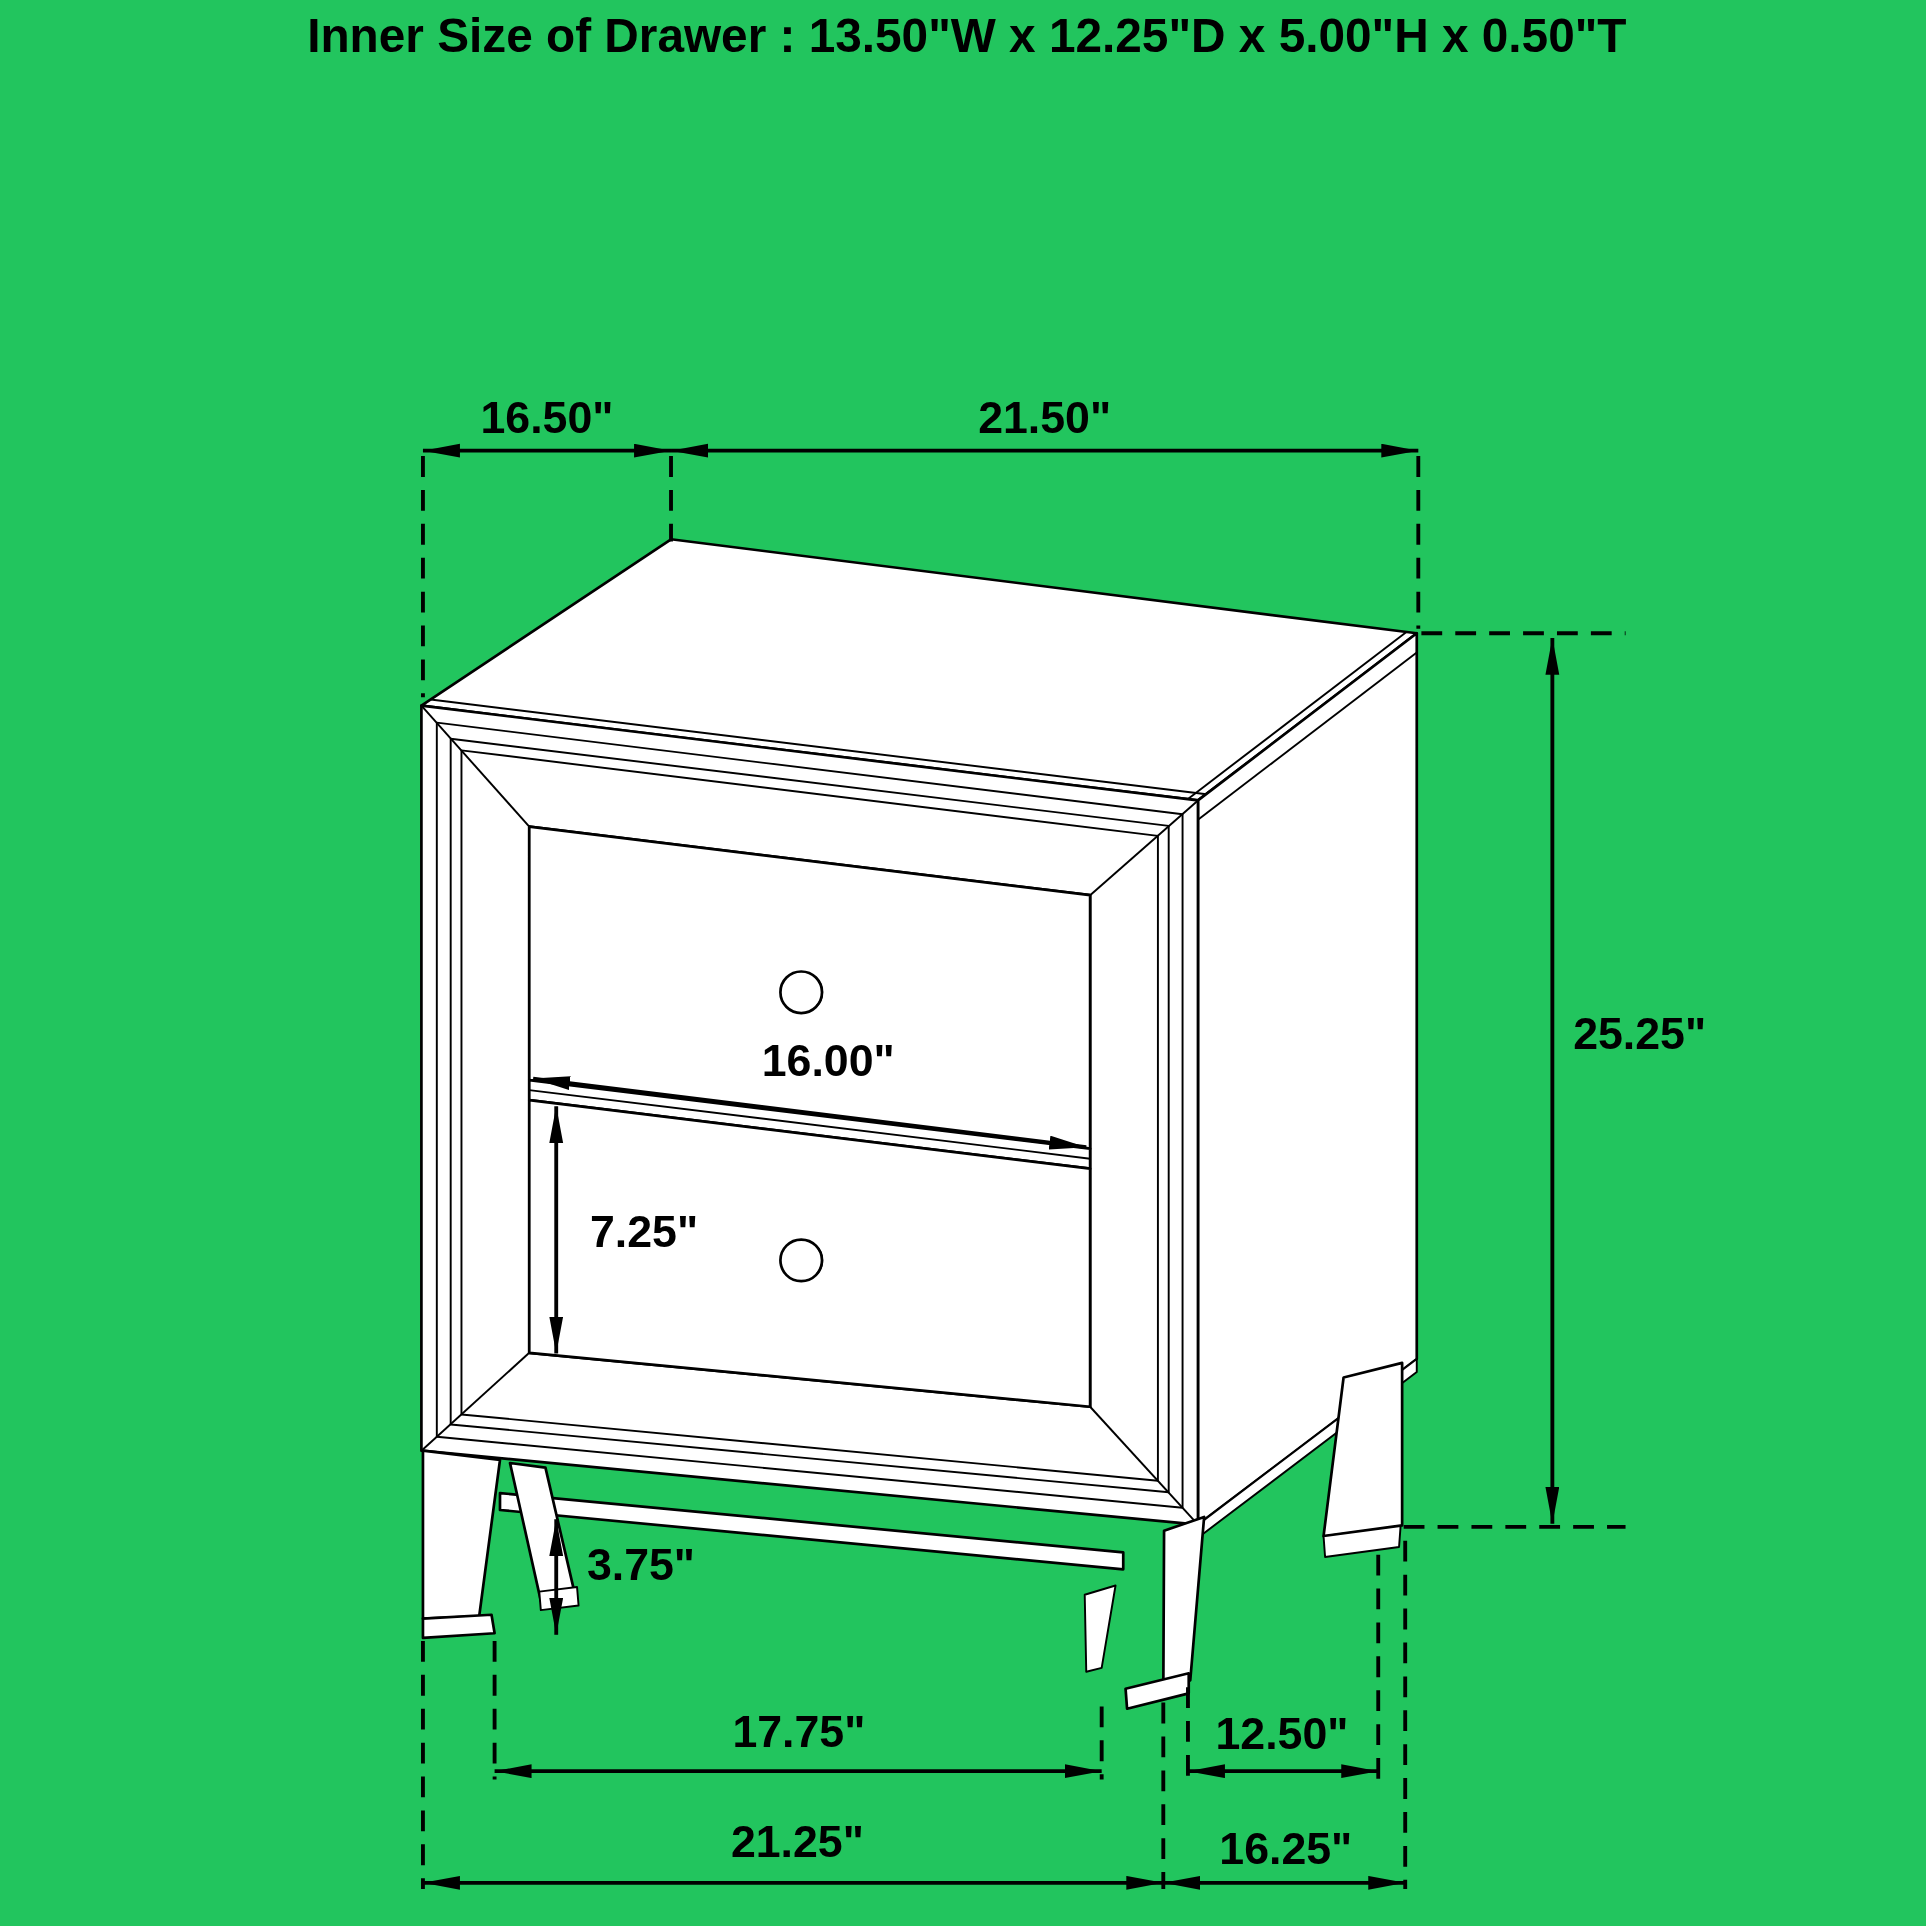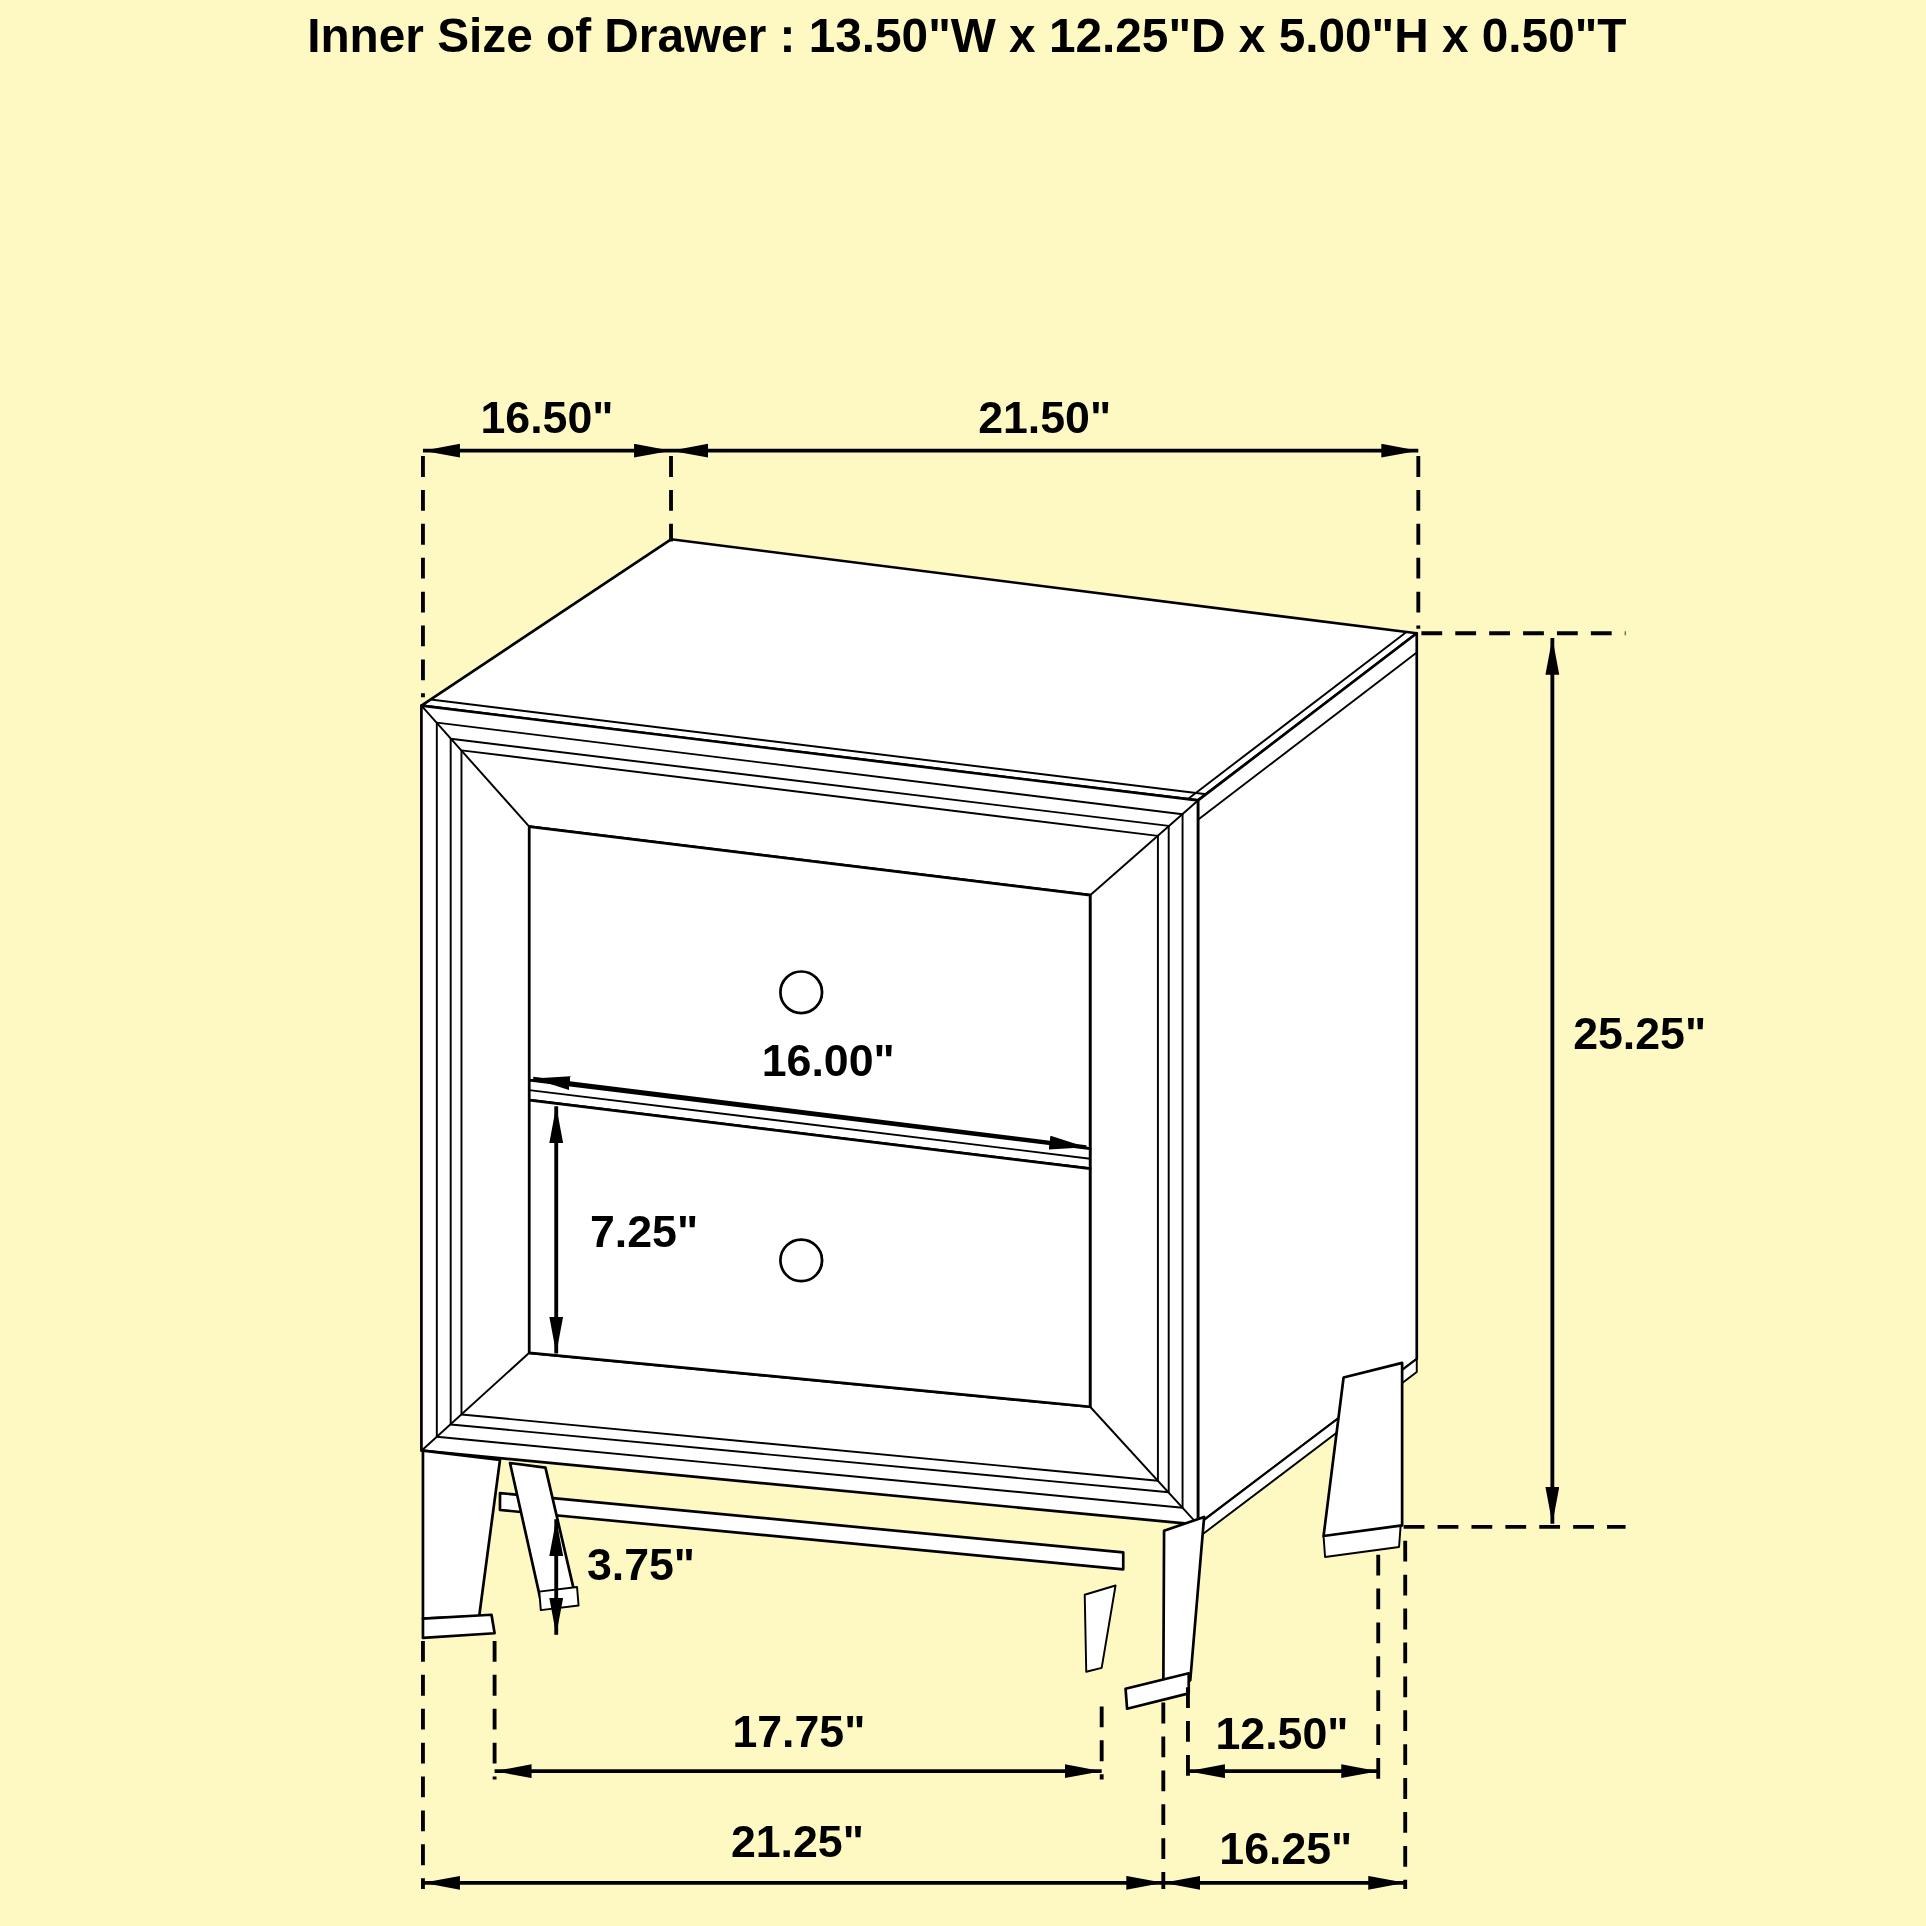--- a/index.html
+++ b/index.html
@@ -1,19 +1,19 @@
 <!DOCTYPE html>
 <html style="font-size:12.3px"><head>
 <meta charset="utf-8">
 <style>
   html, body { margin: 0; padding: 0; background: #ffffff; }
   .canvas {
     position: relative;
     width: 1926px; height: 1926px;
-    background: #fef9c3;
+    background: #22c55e;
     font-family: "Liberation Sans", sans-serif;
   }
   svg { display: block; }
   text {
     font-family: "Liberation Sans", sans-serif;
     font-weight: bold;
     fill: #000000;
   }
   .dim-label { font-size: 58px; }
   .title-label { font-size: 62px; }

